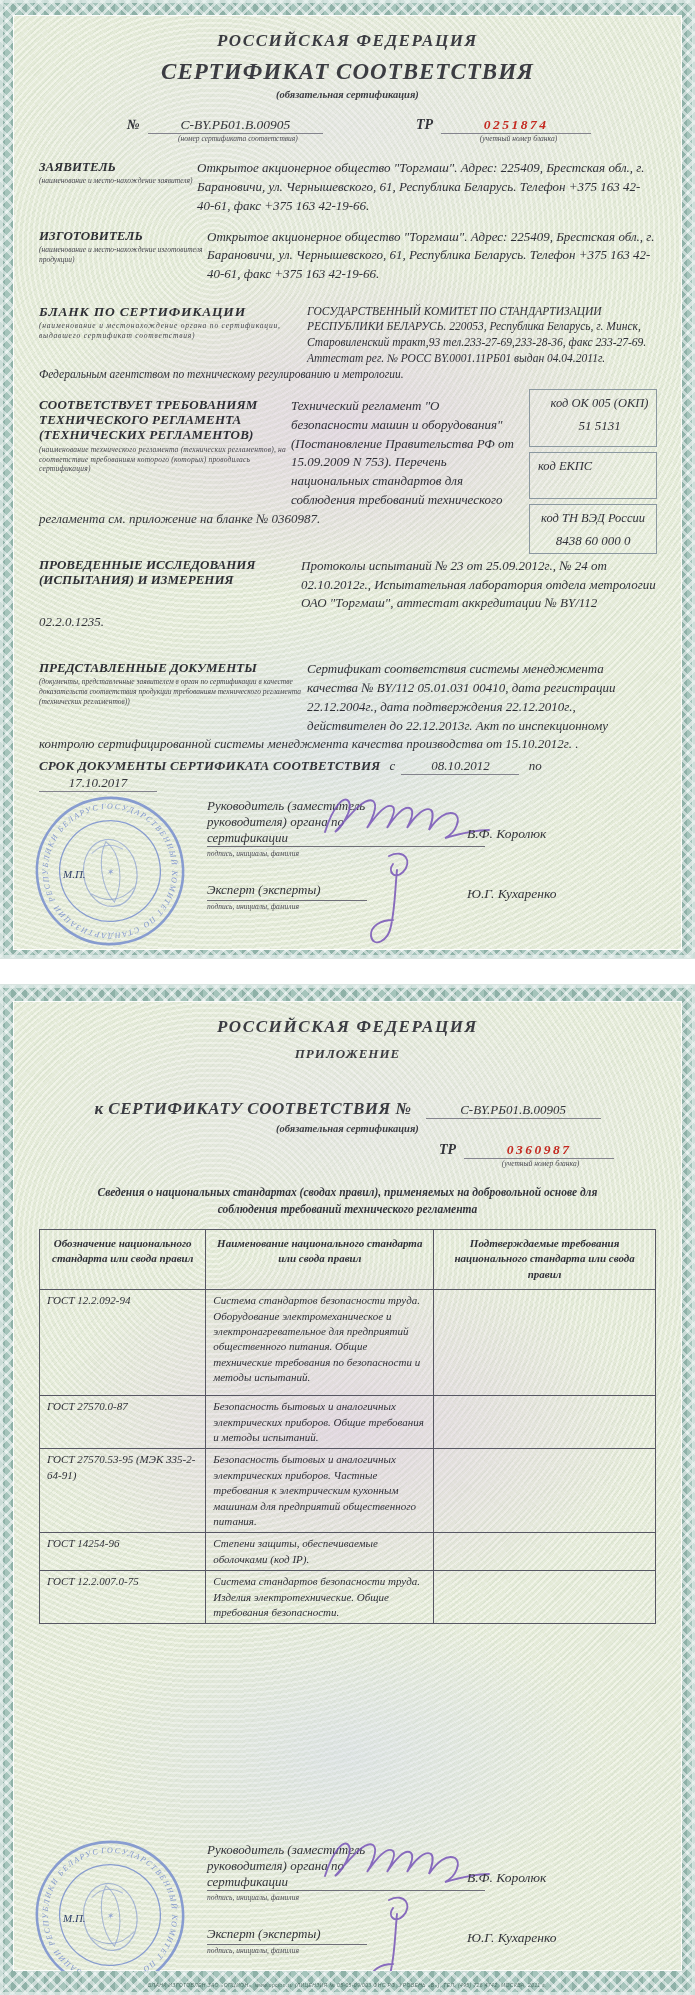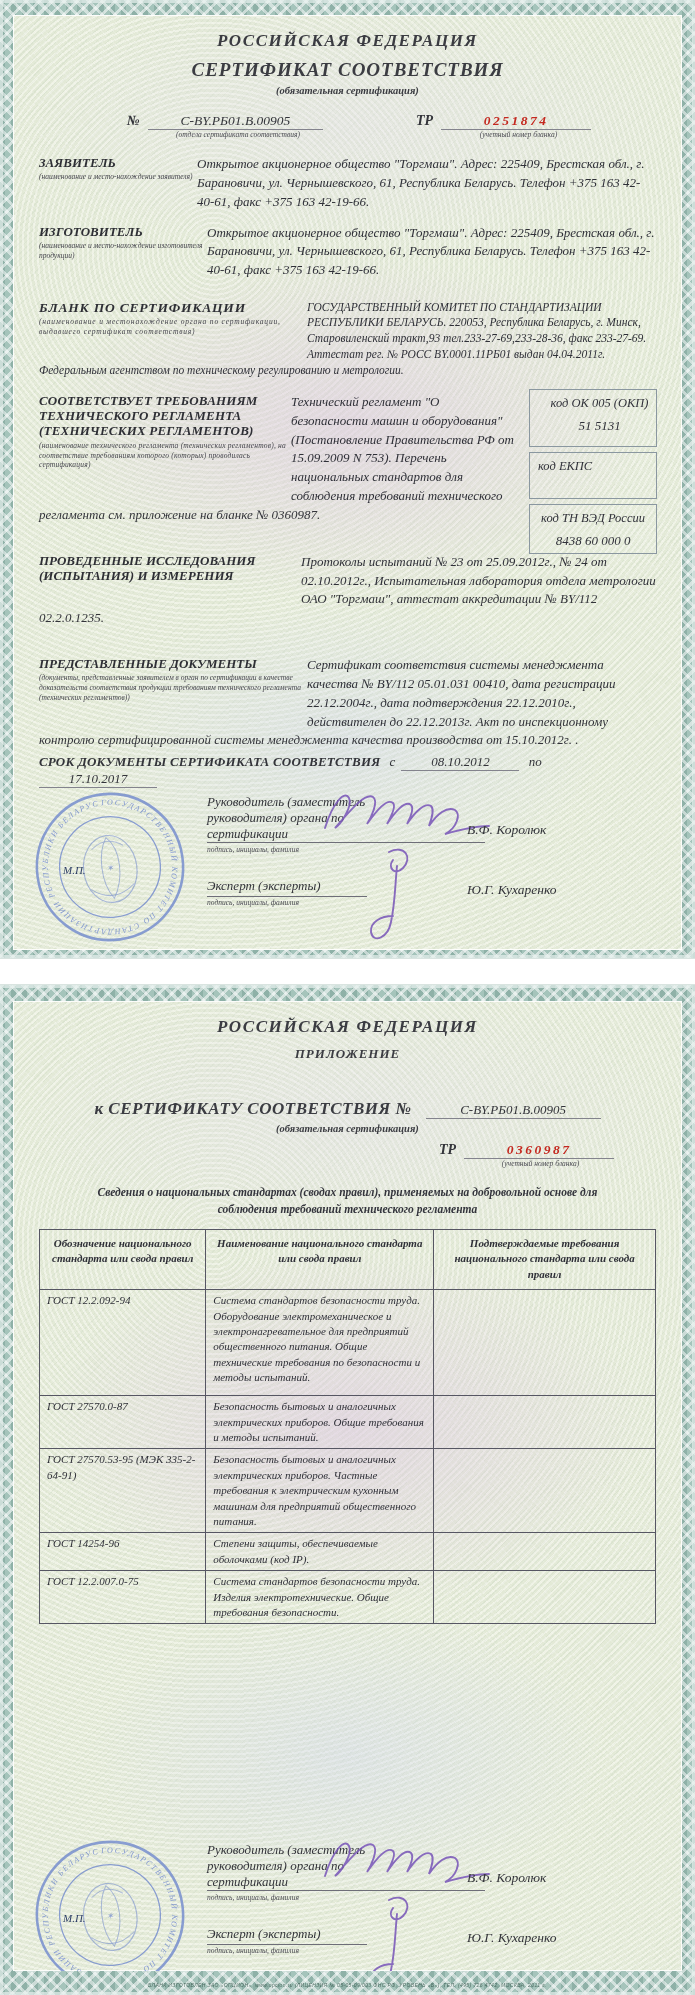--- a/index.html
+++ b/index.html
@@ -29,21 +29,21 @@
       radial-gradient(ellipse 62% 26% at 50% 44%, rgba(222,203,226,.6), rgba(222,203,226,0) 72%),
       radial-gradient(ellipse 55% 22% at 50% 78%, rgba(210,216,238,.42), rgba(210,216,238,0) 70%),
       radial-gradient(ellipse 70% 20% at 50% 12%, rgba(228,222,238,.35), rgba(228,222,238,0) 70%),
       repeating-radial-gradient(circle at 30% 25%, rgba(255,255,255,.28) 0 2px, rgba(176,196,168,.10) 2px 5px),
       repeating-linear-gradient(45deg, rgba(255,255,255,.18) 0 1px, rgba(0,0,0,0) 1px 4px),
       repeating-linear-gradient(-45deg, rgba(160,184,158,.12) 0 1px, rgba(0,0,0,0) 1px 4px);
     box-shadow:inset 0 0 0 1px rgba(255,255,255,.85);
   }
   
   .t-country{ text-align:center;font-weight:bold;font-size:17px;letter-spacing:1.6px;margin-top:10px;color:#3b3c42;}
-  .t-main{ text-align:center;font-weight:bold;font-size:19px;letter-spacing:1px;margin-top:8px;color:#3b3c42;}
+  .t-main{ text-align:center;font-weight:bold;font-size:23px;letter-spacing:1px;margin-top:8px;color:#3b3c42;}
   .t-app{ text-align:center;font-weight:bold;font-size:13px;letter-spacing:1px;margin-top:9px;color:#3b3c42;}
   .t-sub{ text-align:center;font-weight:bold;font-size:10.5px;margin-top:4px;color:#3b3c42;}
   .uline{display:inline-block;border-bottom:1px solid #83838d;text-align:center;}
   .caption{font-size:7.5px;color:#4a4a52;text-align:center;line-height:1.2;}
   .red{color:#c4281f;font-weight:bold;letter-spacing:2.5px;font-size:13.5px;}
   
   .numrow{display:flex;margin-top:15px;padding:0 30px;}
   .numcol-left{width:56%;text-align:center;}
   .numcol-right{width:44%;text-align:center;}
   .numsign,.trlabel{font-weight:bold;font-size:14px;margin-right:8px;}
@@ -126,21 +126,21 @@
 <div class="doc doc1">
   <div class="paper">
 
     <div class="t-country">РОССИЙСКАЯ ФЕДЕРАЦИЯ</div>
     <div class="t-main">СЕРТИФИКАТ СООТВЕТСТВИЯ</div>
     <div class="t-sub">(обязательная сертификация)</div>
 
     <div class="numrow">
       <div class="numcol-left">
         <span class="numsign">№</span><span class="uline certno">С-BY.РБ01.В.00905</span>
-        <div class="caption" style="margin-left:26px;">(отдела сертификата соответствия)</div>
+        <div class="caption" style="margin-left:26px;">(номер сертификата соответствия)</div>
       </div>
       <div class="numcol-right">
         <span class="trlabel">ТР</span><span class="uline blankno red">0251874</span>
         <div class="caption" style="margin-left:30px;">(учетный номер бланка)</div>
       </div>
     </div>
 
     <div class="sec sec-applicant" style="margin-top:16px;">
       <span class="lbl"><span>ЗАЯВИТЕЛЬ</span><span class="note">(наименование и место-нахождение заявителя)</span></span>
       <span class="txt">Открытое акционерное общество "Торгмаш". Адрес: 225409, Брестская обл., г. Барановичи, ул. Чернышевского, 61, Республика Беларусь. Телефон +375 163 42-40-61, факс +375 163 42-19-66.</span>

